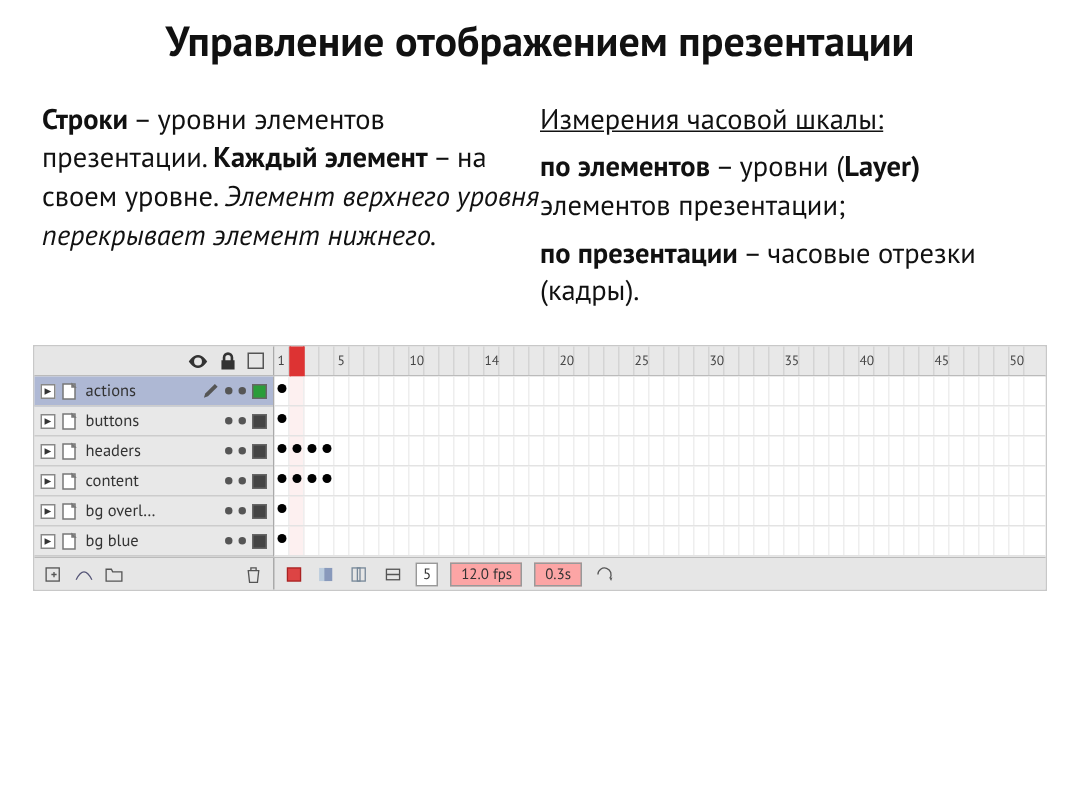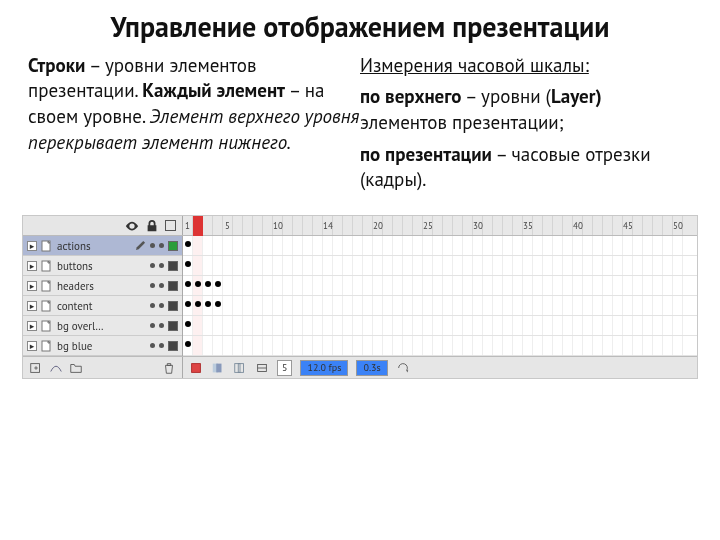--- a/index.html
+++ b/index.html
@@ -1,18 +1,18 @@
 <!DOCTYPE html>
 <html><head>
 <meta charset="utf-8">
 <style>
   * { margin: 0; padding: 0; box-sizing: border-box; }
   body { font-family: "PT Sans", Arial, sans-serif; width: 720px; height: 540px; background: #fff; color: #111; }
   .slide { padding: 12px 28px 10px; }
-  h1 { font-size: 28px; font-weight: 700; text-align: center; line-height: 1.1; margin-bottom: 10px; }
+  h1 { font-size: 28px; font-weight: 700; text-align: center; line-height: 1.1; margin-bottom: 25px; }
   .cols { display: flex; }
   .col { flex: 1; font-size: 19px; line-height: 1.35; }
   .under { text-decoration: underline; text-align: left; display:block; }
   .b { font-weight: 700; }
   .i { font-style: italic; }
 
   
   .panel-wrap { margin: 12px 22px 0; border: 1px solid #c8c8c8; background: #f0f0f0; }
   .top-ruler { display:flex; align-items:stretch; height: 20px; border-bottom:1px solid #bbb; }
   .ruler-left { width: 160px; display:flex; align-items:center; justify-content:flex-end; gap:6px; padding-right:6px; background:#e6e6e6; border-right:1px solid #aaa; }
@@ -36,39 +36,39 @@
   .g-row { height:20px; border-bottom:1px solid #e3e3e3; display:flex; }
   .g-cell { width:10px; border-right:1px solid #eee; position:relative; }
   .kf { position:absolute; top:5px; left:2px; width:6px; height:6px; background:#000; border-radius:50%; }
   .grid-col .g-row .g-cell.red { background: rgba(220,40,40,.07); }
 
   .footer { display:flex; height:22px; border-top:1px solid #bbb; background:#e6e6e6; }
   .footer-left { width:160px; display:flex; align-items:center; gap:6px; padding:0 6px; border-right:1px solid #aaa; }
   .footer-right { flex:1; display:flex; align-items:center; gap:8px; padding:0 6px; font-size:10px; color:#333; }
   .mini-ic { width:14px; height:14px; }
   .btn-ic { cursor:pointer; }
-  .fps-box, .time-box { border:1px solid #999; background:#3b82f6; padding:0 6px; height:16px; line-height:14px; font-size:10px; }
+  .fps-box, .time-box { border:1px solid #999; background:#fca5a5; padding:0 6px; height:16px; line-height:14px; font-size:10px; }
 </style>
 </head>
 <body>
 
 <div class="slide">
   <h1>Управление отображением презентации</h1>
   <div class="cols">
     <div class="col">
       <p>
         <span class="b">Строки</span><span> – уровни элементов презентации. </span>
         <span class="b">Каждый элемент</span><span> – на своем уровне. </span>
         <span class="i">Элемент верхнего уровня перекрывает элемент нижнего.</span>
       </p>
     </div>
     <div class="col">
       <p class="under">Измерения часовой шкалы:</p>
       <p style="margin-top:6px">
-        <span class="b">по верхнего</span><span> – уровни (</span><span class="b">Layer)</span><span> элементов презентации;</span>
+        <span class="b">по элементов</span><span> – уровни (</span><span class="b">Layer)</span><span> элементов презентации;</span>
       </p>
       <p style="margin-top:6px">
         <span class="b">по презентации</span><span> – часовые отрезки (кадры).</span>
       </p>
     </div>
   </div>
 </div>
 
 <div class="panel-wrap">
 

